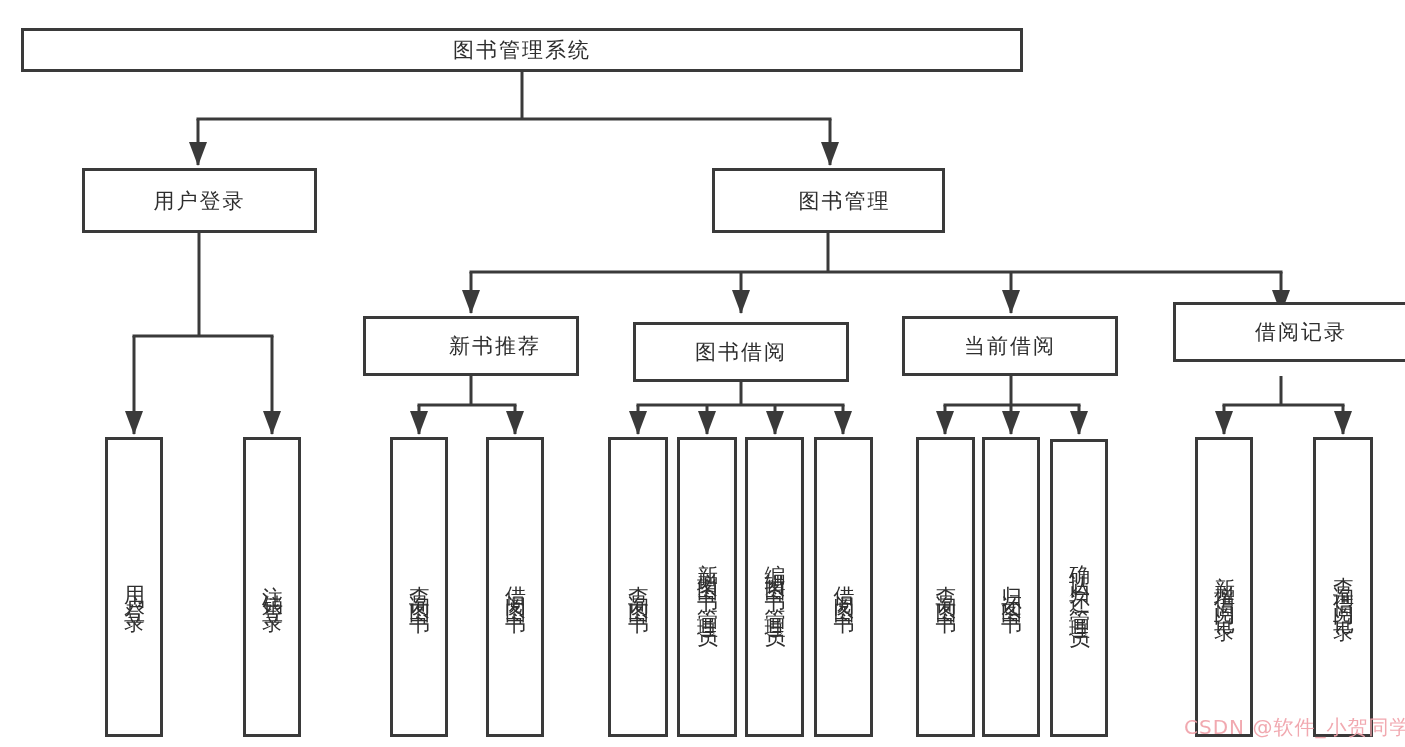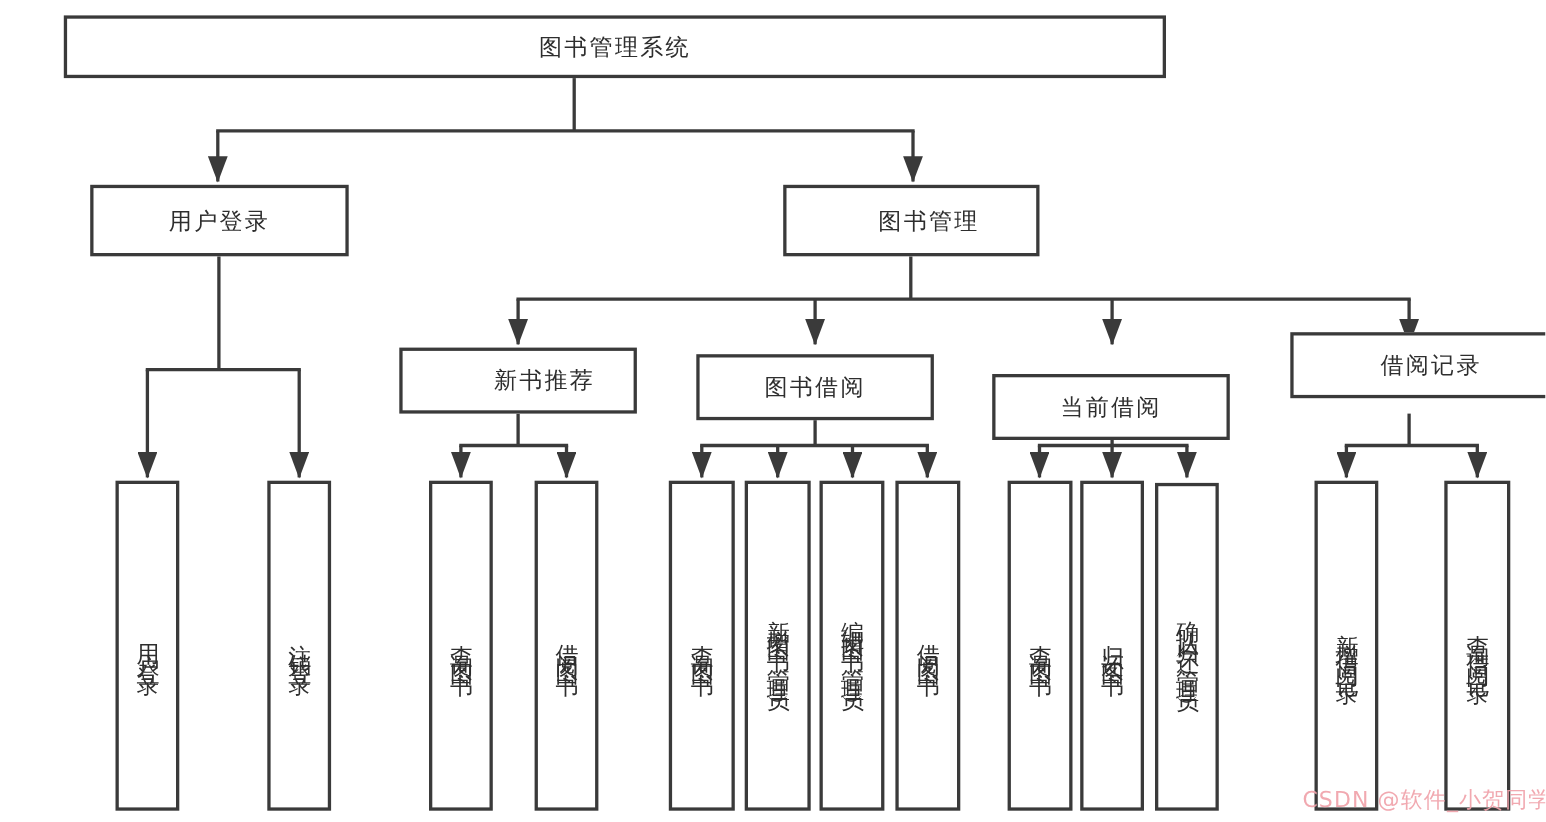--- a/index.html
+++ b/index.html
@@ -101,28 +101,28 @@
       <line x1="1011" y1="405" x2="1011" y2="434" marker-end="url(#arrow)"></line>
       <line x1="1079" y1="405" x2="1079" y2="434" marker-end="url(#arrow)"></line>
 
       <line x1="1281" y1="376" x2="1281" y2="405"></line>
       <line x1="1222.5" y1="405" x2="1344.5" y2="405"></line>
       <line x1="1224" y1="405" x2="1224" y2="434" marker-end="url(#arrow)"></line>
       <line x1="1343" y1="405" x2="1343" y2="434" marker-end="url(#arrow)"></line>
     </g>
   </svg>
 
-  <div class="node" style="left:21px; top:14px; width:1002px; height:57px;margin-left:37px;">图书管理系统</div>
+  <div class="node" style="left:21px; top:28px; width:1002px; height:44px;">图书管理系统</div>
 
   <div class="node" style="left:82px; top:168px; width:235px; height:65px;">用户登录</div>
   <div class="node" style="left:712px; top:168px; width:233px; height:65px;padding-left:32px;">图书管理</div>
 
   <div class="node" style="left:363px; top:316px; width:216px; height:60px;padding-left:48px;">新书推荐</div>
   <div class="node" style="left:633px; top:322px; width:216px; height:60px;">图书借阅</div>
-  <div class="node" style="left:902px; top:316px; width:216px; height:60px;margin-top:24px;">当前借阅</div>
+  <div class="node" style="left:902px; top:316px; width:216px; height:60px;">当前借阅</div>
   <div class="node" style="left:1173px; top:302px; width:256px; height:60px;">借阅记录</div>
 
   <div class="node vertical" style="left:105px; top:437px; width:58px; height:300px;">用户登录</div>
   <div class="node vertical" style="left:243px; top:437px; width:58px; height:300px;">注销登录</div>
 
   <div class="node vertical" style="left:390px; top:437px; width:58px; height:300px;">查询图书</div>
   <div class="node vertical" style="left:486px; top:437px; width:58px; height:300px;">借阅图书</div>
 
   <div class="node vertical" style="left:608px; top:437px; width:60px; height:300px;">查询图书</div>
   <div class="node vertical" style="left:677px; top:437px; width:60px; height:300px;">新增图书（管理员）</div>

